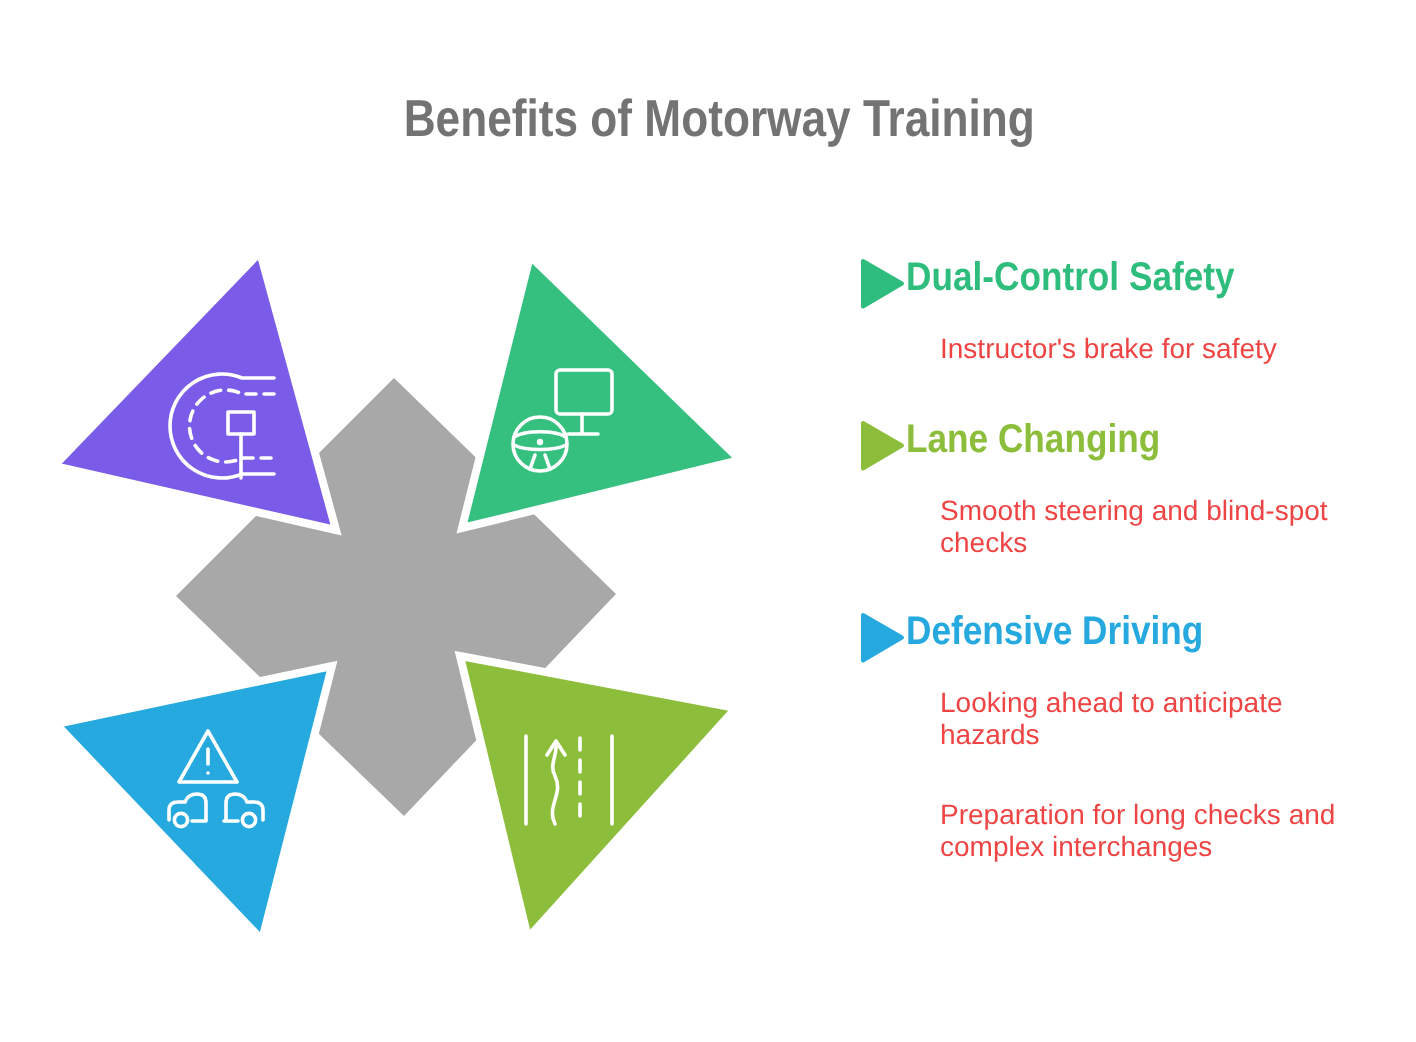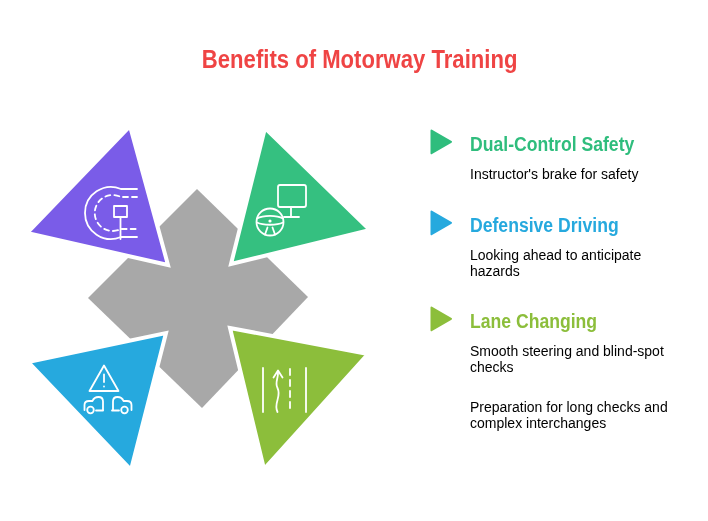--- a/index.html
+++ b/index.html
@@ -2,39 +2,39 @@
 <html><head>
 <meta charset="utf-8">
 <style>
   html,body{margin:0;padding:0;background:#fff;}
   .stage{
     position:relative;width:708px;height:521px;background:#ffffff;overflow:hidden;
     font-family:"Liberation Sans", sans-serif;
   }
   .title{
     position:absolute;top:44px;left:0;width:100%;margin:0;padding-left:12px;box-sizing:border-box;
-    text-align:center;font-size:26px;font-weight:bold;color:#ef4444;letter-spacing:0;
+    text-align:center;font-size:26px;font-weight:bold;color:#737373;letter-spacing:0;
   }
   .title > span{display:inline-block;transform:scaleX(.85);transform-origin:center;white-space:nowrap;}
   .diagram{position:absolute;left:0;top:0;width:420px;height:521px;}
   .tri{stroke:#fff;stroke-width:4;stroke-linejoin:miter;}
   .wicon{stroke:#fff;stroke-width:1.8;fill:none;stroke-linecap:round;stroke-linejoin:round;}
   .benefits{position:absolute;left:429px;top:128px;width:250px;}
   .benefit{--c:#333;margin-bottom:27px;}
   .benefit:nth-child(2){margin-bottom:26px;}
   .benefit:nth-child(3){margin-bottom:24px;}
-  .b-head{display:flex;align-items:flex-end;height:28px;gap:17px;}
+  .b-head{display:flex;align-items:flex-start;height:28px;}
   .play{color:var(--c);width:24px;height:28px;flex:0 0 auto;display:block;}
   .play svg{display:block;width:24px;height:28px;}
   .b-title{
     margin:0;font-size:20px;font-weight:bold;color:var(--c);
     transform:scaleX(.88);transform-origin:left center;white-space:nowrap;
   }
   .b-desc{
-    margin:10px 0 0 41px;width:215px;font-size:14px;line-height:16px;color:#000000;
+    margin:10px 0 0 41px;width:215px;font-size:14px;line-height:16px;color:#ef4444;
   }
 </style>
 </head>
 <body>
 
 <div class="stage">
 
   <h1 class="title">
     <span>Benefits of Motorway Training</span>
   </h1>
@@ -99,42 +99,42 @@
         <span class="play">
           <svg viewBox="0 0 24 28">
               <path d="M2.5,2.5 L22,13.8 L2.5,25.2 Z" fill="currentColor" stroke="currentColor" stroke-width="2" stroke-linejoin="round"></path>
             </svg>
         </span>
         <h2 class="b-title">Dual-Control Safety</h2>
       </div>
       <p class="b-desc">Instructor's brake for safety</p>
     </div>
 
+    <div class="benefit" style="--c: #8CBE3B;">
+      <div class="b-head">
+        <span class="play">
+          <svg viewBox="0 0 24 28">
+              <path d="M2.5,2.5 L22,13.8 L2.5,25.2 Z" fill="currentColor" stroke="currentColor" stroke-width="2" stroke-linejoin="round"></path>
+            </svg>
+        </span>
+        <h2 class="b-title">Lane Changing</h2>
+      </div>
+      <p class="b-desc">Smooth steering and blind-spot checks</p>
+    </div>
+
     <div class="benefit" style="--c: #26A9DE;">
       <div class="b-head">
         <span class="play">
           <svg viewBox="0 0 24 28">
               <path d="M2.5,2.5 L22,13.8 L2.5,25.2 Z" fill="currentColor" stroke="currentColor" stroke-width="2" stroke-linejoin="round"></path>
             </svg>
         </span>
         <h2 class="b-title">Defensive Driving</h2>
       </div>
       <p class="b-desc">Looking ahead to anticipate hazards</p>
     </div>
 
-    <div class="benefit" style="--c: #8CBE3B;">
-      <div class="b-head">
-        <span class="play">
-          <svg viewBox="0 0 24 28">
-              <path d="M2.5,2.5 L22,13.8 L2.5,25.2 Z" fill="currentColor" stroke="currentColor" stroke-width="2" stroke-linejoin="round"></path>
-            </svg>
-        </span>
-        <h2 class="b-title">Lane Changing</h2>
-      </div>
-      <p class="b-desc">Smooth steering and blind-spot checks</p>
-    </div>
-
     <div class="benefit" style="--c: #7A5CE8;">
       <p class="b-desc">Preparation for long checks and complex interchanges</p>
     </div>
 
   </div>
 </div>
 
 </body></html>

